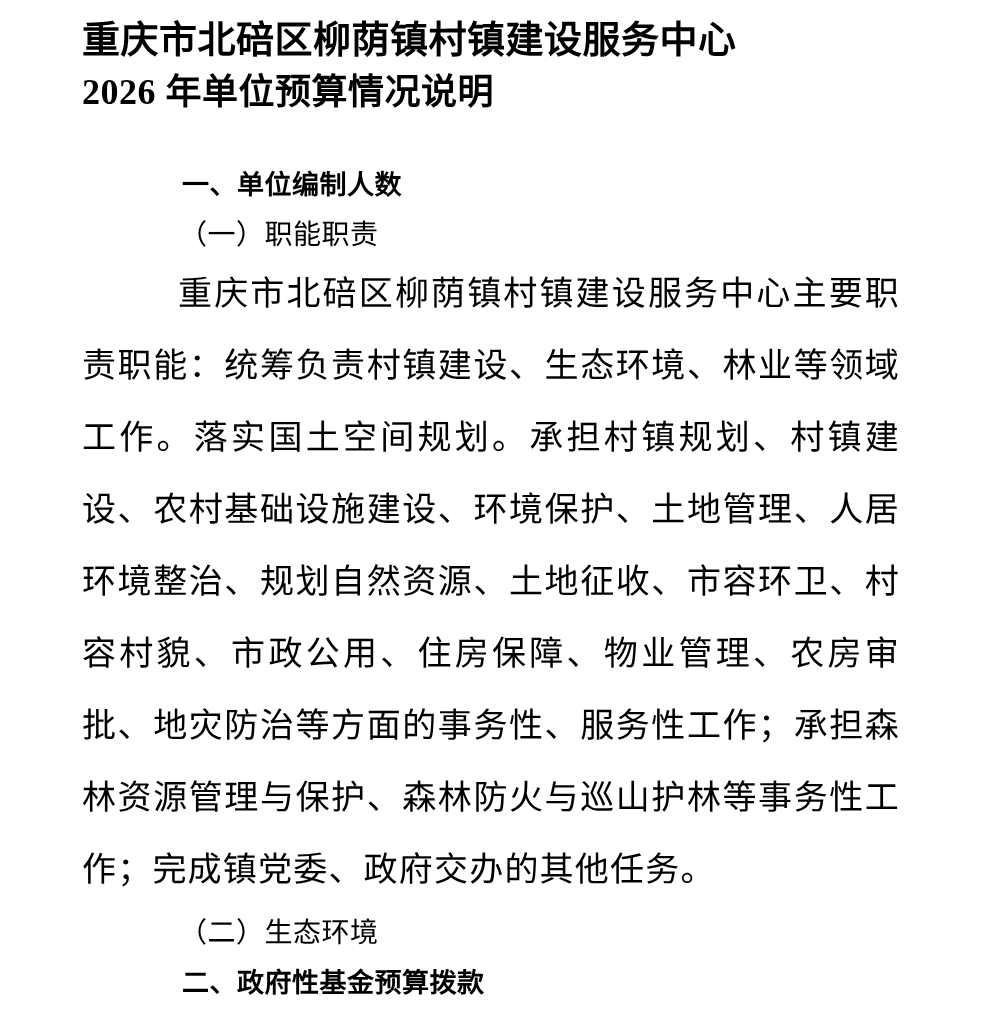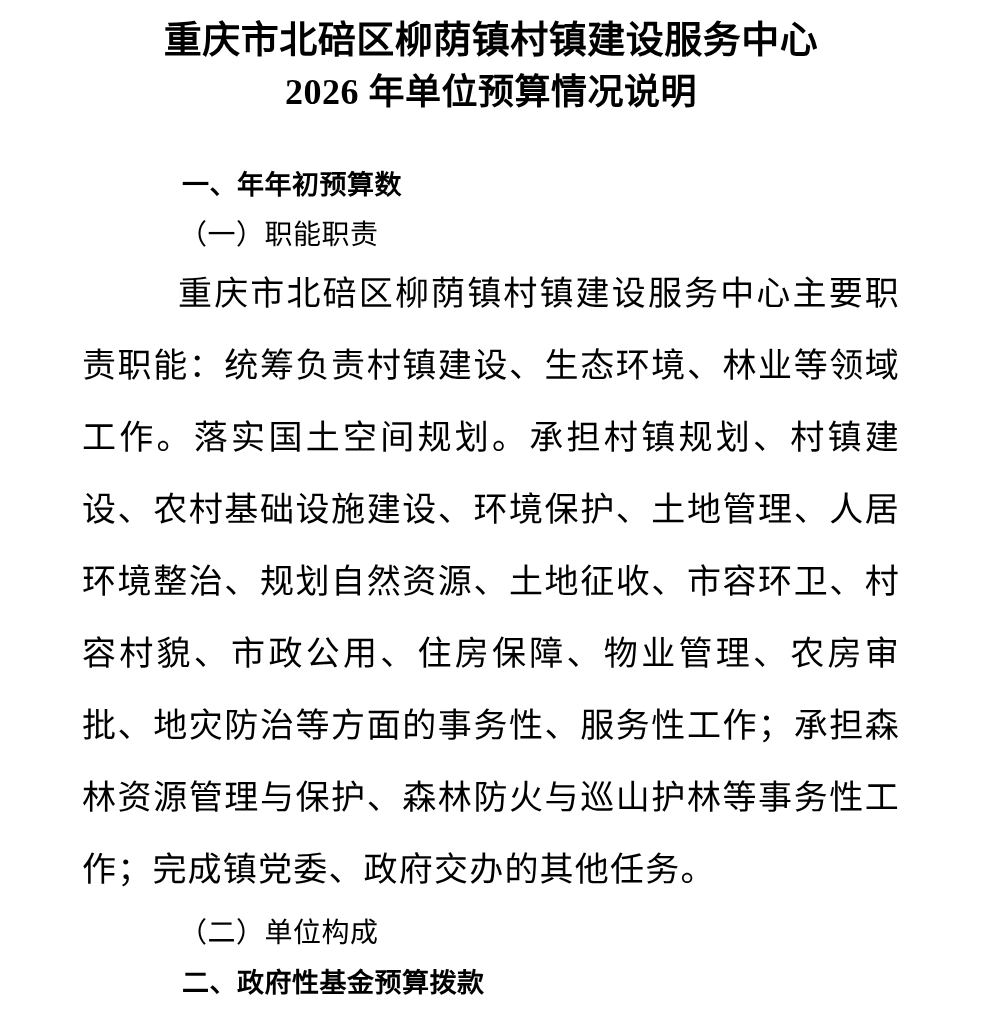--- a/index.html
+++ b/index.html
@@ -12,21 +12,20 @@
     width: 1000px;
     height: 1019px;
     background: #ffffff;
     color: #000000;
     overflow: hidden;
     font-family: "Liberation Serif", "DejaVu Serif", serif;
     box-sizing: border-box;
     padding: 14px 100px 0 82px;
   }
   .title-block {
-    text-align: center;
     font-weight: bold;
     font-family: "Liberation Serif", "DejaVu Serif", serif;
   }
   .title-line-1 {
     font-size: 38px;
     line-height: 52px;
     letter-spacing: 0.5px;
     white-space: nowrap;
   }
   .title-line-2 {
@@ -72,27 +71,27 @@
 
 <div class="doc-page">
 
   <div class="title-block">
     <div class="title-line-1">重庆市北碚区柳荫镇村镇建设服务中心</div>
     <div class="title-line-2">2026 年单位预算情况说明</div>
   </div>
 
   <div class="doc-body">
 
-    <p class="block heading1">一、年年初预算数</p>
+    <p class="block heading1">一、单位编制人数</p>
 
     <p class="block heading2">（一）职能职责</p>
 
     <p class="block paragraph">重庆市北碚区柳荫镇村镇建设服务中心主要职责职能：统筹负责村镇建设、生态环境、林业等领域工作。落实国土空间规划。承担村镇规划、村镇建设、农村基础设施建设、环境保护、土地管理、人居环境整治、规划自然资源、土地征收、市容环卫、村容村貌、市政公用、住房保障、物业管理、农房审批、地灾防治等方面的事务性、服务性工作；承担森林资源管理与保护、森林防火与巡山护林等事务性工作；完成镇党委、政府交办的其他任务。</p>
 
-    <p class="block heading2">（二）单位构成</p>
+    <p class="block heading2">（二）生态环境</p>
 
 
     <p class="block heading1">二、政府性基金预算拨款</p>
 
 
   </div>
 
 </div>
 
 </body></html>

